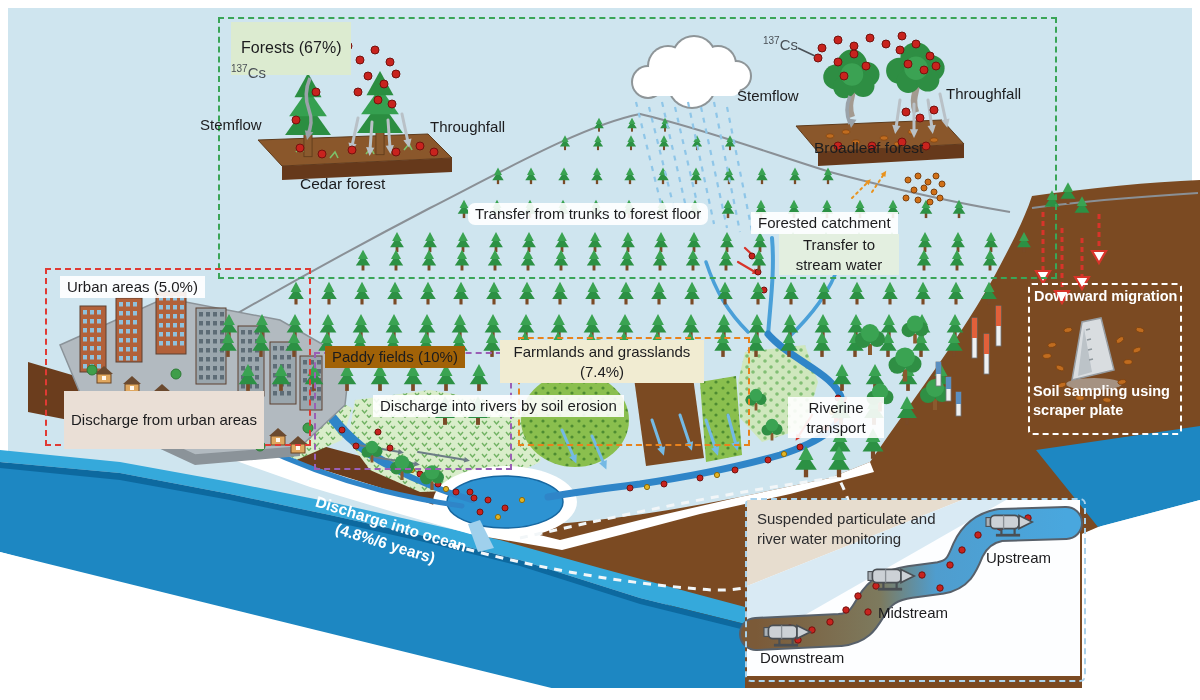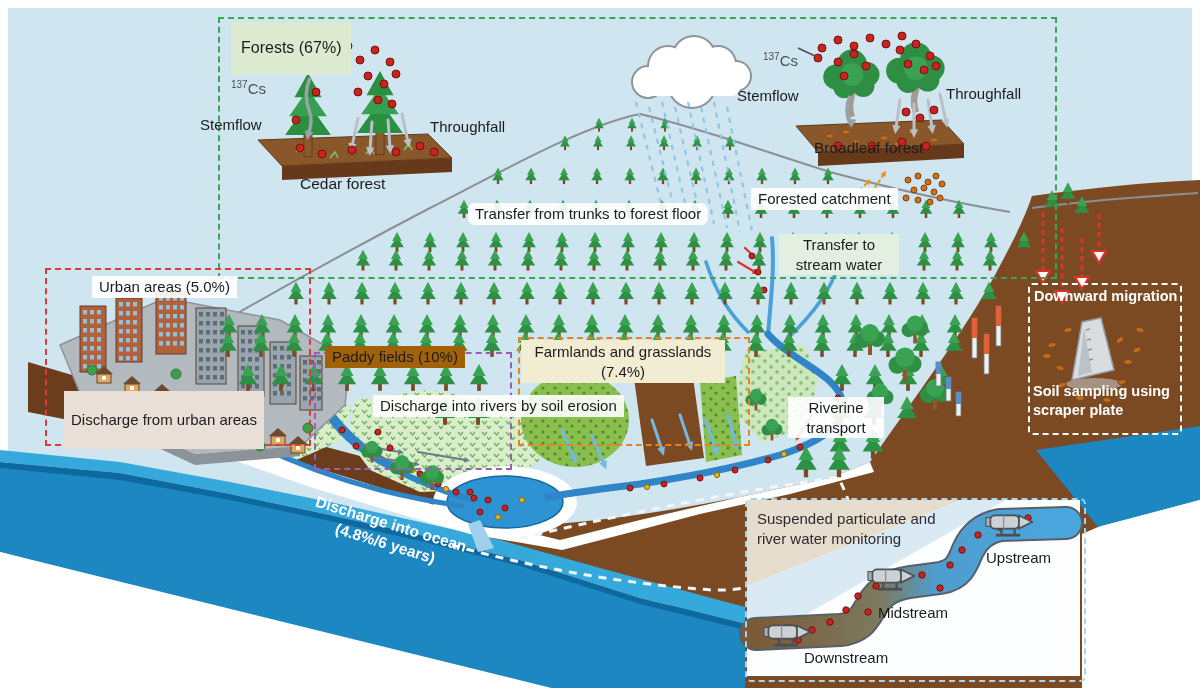--- a/index.html
+++ b/index.html
@@ -5,21 +5,21 @@
   html,body{margin:0;padding:0;background:#fff;}
   #stage{position:relative;width:1200px;height:700px;overflow:hidden;background:#fff;
          font-family:"Liberation Sans",sans-serif;}
   #scene{position:absolute;left:0;top:0;}
   .lbl{position:absolute;font-size:15px;color:#1c1c1e;line-height:1.3;white-space:nowrap;z-index:5;}
   .bg{background:rgba(255,255,255,.9);padding:1px 7px;}
   .center{text-align:center;}
   .wt{color:#fff;font-weight:bold;}
   .dbox{position:absolute;border:2px dashed;z-index:4;}
   .sup{font-size:10px;vertical-align:super;}
-  .cs{color:#4a5056;margin-top:16px;}
+  .cs{color:#4a5056;}
   .blk{display:block;}
 </style>
 </head>
 <body>
 
 <div id="stage">
   <svg id="scene" width="1200" height="700" viewBox="0 0 1200 700">
       <defs>
         <symbol id="conifer" overflow="visible">
           <rect x="-2" y="7" width="4" height="9" fill="#7a4a26"></rect>
@@ -812,43 +812,43 @@
     </svg>
 
   <div class="dbox" style="left:218px;top:17px;width:835px;height:258px;border-color:#3aa557;"></div>
   <div class="dbox" style="left:45px;top:268px;width:262px;height:174px;border-color:#e03a34;"></div>
   <div class="dbox" style="left:314px;top:352px;width:194px;height:114px;border-color:#9a5fb5;"></div>
   <div class="dbox" style="left:518px;top:337px;width:228px;height:105px;border-color:#e8821d;"></div>
   <div class="dbox" style="left:1028px;top:283px;width:150px;height:148px;border-color:#fff;border-radius:4px;"></div>
   <div class="dbox" style="left:745px;top:498px;width:337px;height:180px;border-color:#a9d2ec;border-radius:6px;"></div>
 
   <div class="lbl" style="left:231px;top:22px;font-size:16px;background:#dcebd0;padding:16px 10px;">Forests (67%)</div>
-  <div class="lbl bg" style="left:60px;top:276px;margin-left:32px;">Urban areas (5.0%)</div>
+  <div class="lbl bg" style="left:60px;top:276px;">Urban areas (5.0%)</div>
   <div class="lbl" style="left:325px;top:346px;background:#a16207;padding:1px 7px;">Paddy fields (10%)</div>
-  <div class="lbl center" style="left:521px;top:340px;width:196px;background:#f1ecd2;padding:2px 4px;">
+  <div class="lbl center" style="left:500px;top:340px;width:196px;background:#f1ecd2;padding:2px 4px;">
     <span class="blk">Farmlands and grasslands</span>
     <span class="blk">(7.4%)</span>
   </div>
 
   <div class="lbl cs" style="left:231px;top:62px;">
     <span class="sup">137</span><span>Cs</span>
   </div>
   <div class="lbl" style="left:200px;top:115px;">Stemflow</div>
   <div class="lbl" style="left:430px;top:117px;">Throughfall</div>
   <div class="lbl" style="left:300px;top:174px;font-size:15.5px;">Cedar forest</div>
 
   <div class="lbl cs" style="left:763px;top:34px;">
     <span class="sup">137</span><span>Cs</span>
   </div>
   <div class="lbl" style="left:737px;top:86px;">Stemflow</div>
   <div class="lbl" style="left:946px;top:84px;">Throughfall</div>
   <div class="lbl" style="left:814px;top:138px;font-size:15.5px;text-align:right;">Broadleaf forest</div>
 
   <div class="lbl bg" style="left:468px;top:203px;border-radius:7px;">Transfer from trunks to forest floor</div>
-  <div class="lbl bg" style="left:751px;top:188px;">Forested catchment</div>
+  <div class="lbl bg" style="left:751px;top:212px;">Forested catchment</div>
   <div class="lbl center" style="left:779px;top:234px;width:112px;background:#e3efe0;padding:1px 4px;">
     <span class="blk">Transfer to</span>
     <span class="blk">stream water</span>
   </div>
   <div class="lbl" style="left:64px;top:391px;background:#eadfd6;padding:19px 7px;">Discharge from urban areas</div>
   <div class="lbl bg" style="left:373px;top:395px;">Discharge into rivers by soil erosion</div>
   <div class="lbl center bg" style="left:788px;top:397px;width:82px;">
     <span class="blk">Riverine</span>
     <span class="blk">transport</span>
   </div>
@@ -861,14 +861,14 @@
     <span class="blk">Soil sampling using</span>
     <span class="blk">scraper plate</span>
   </div>
 
   <div class="lbl" style="left:757px;top:509px;color:#2c2c2e;">
     <span class="blk">Suspended particulate and</span>
     <span class="blk">river water monitoring</span>
   </div>
   <div class="lbl" style="left:986px;top:548px;">Upstream</div>
   <div class="lbl" style="left:878px;top:603px;">Midstream</div>
-  <div class="lbl" style="left:760px;top:648px;margin-left:44px;">Downstream</div>
+  <div class="lbl" style="left:760px;top:648px;">Downstream</div>
 </div>
 
 </body></html>

